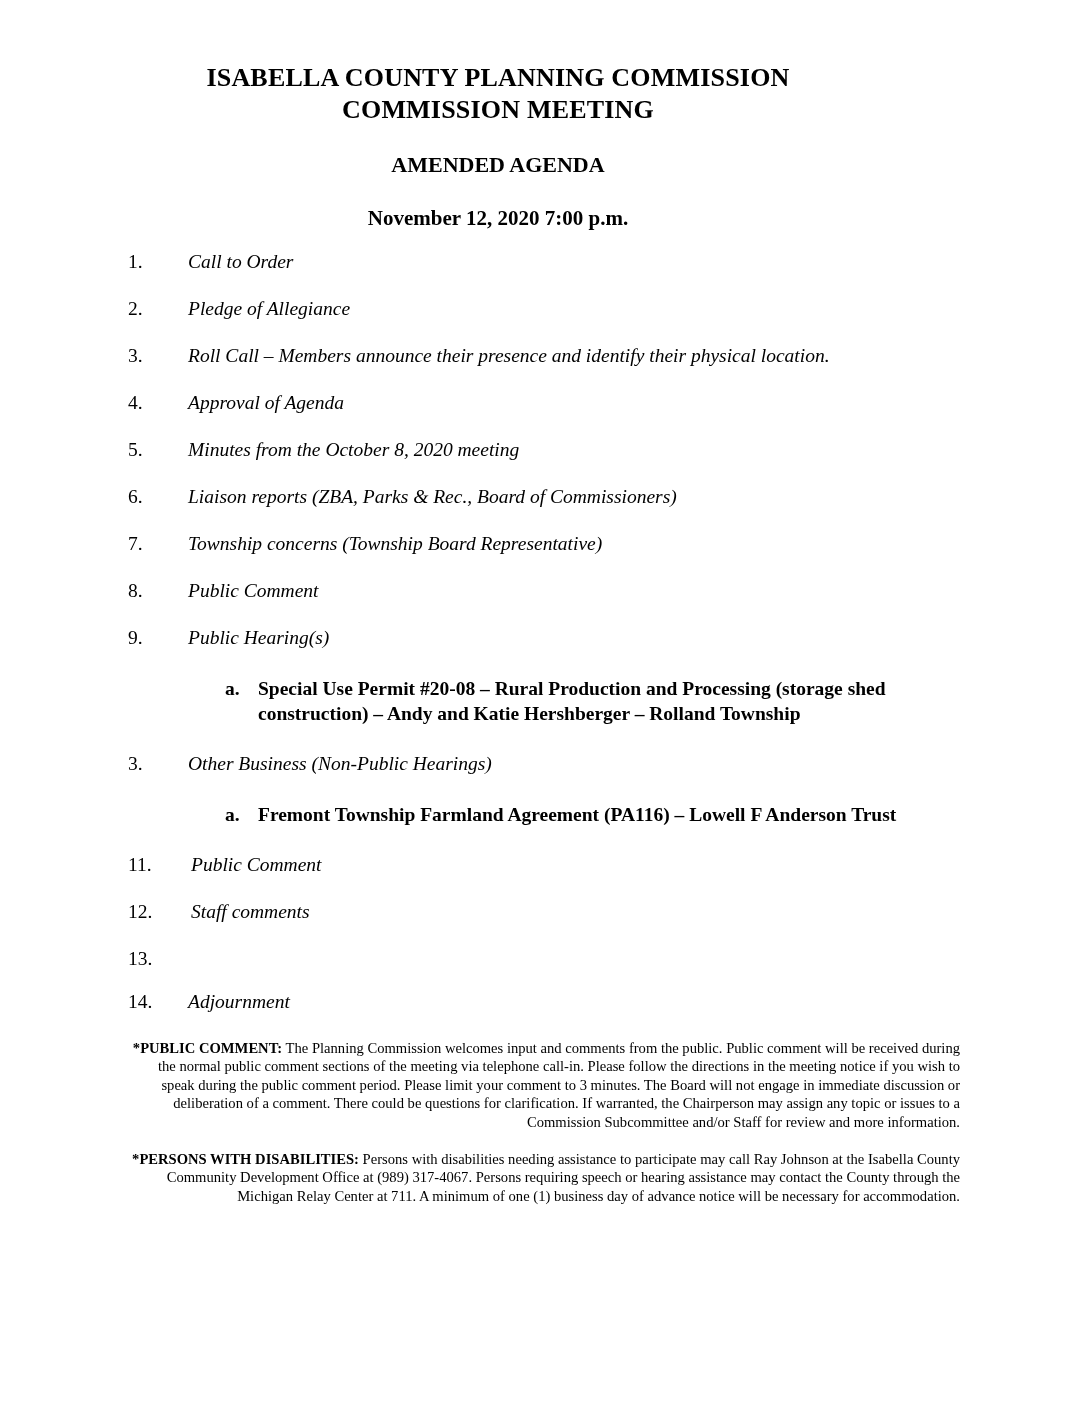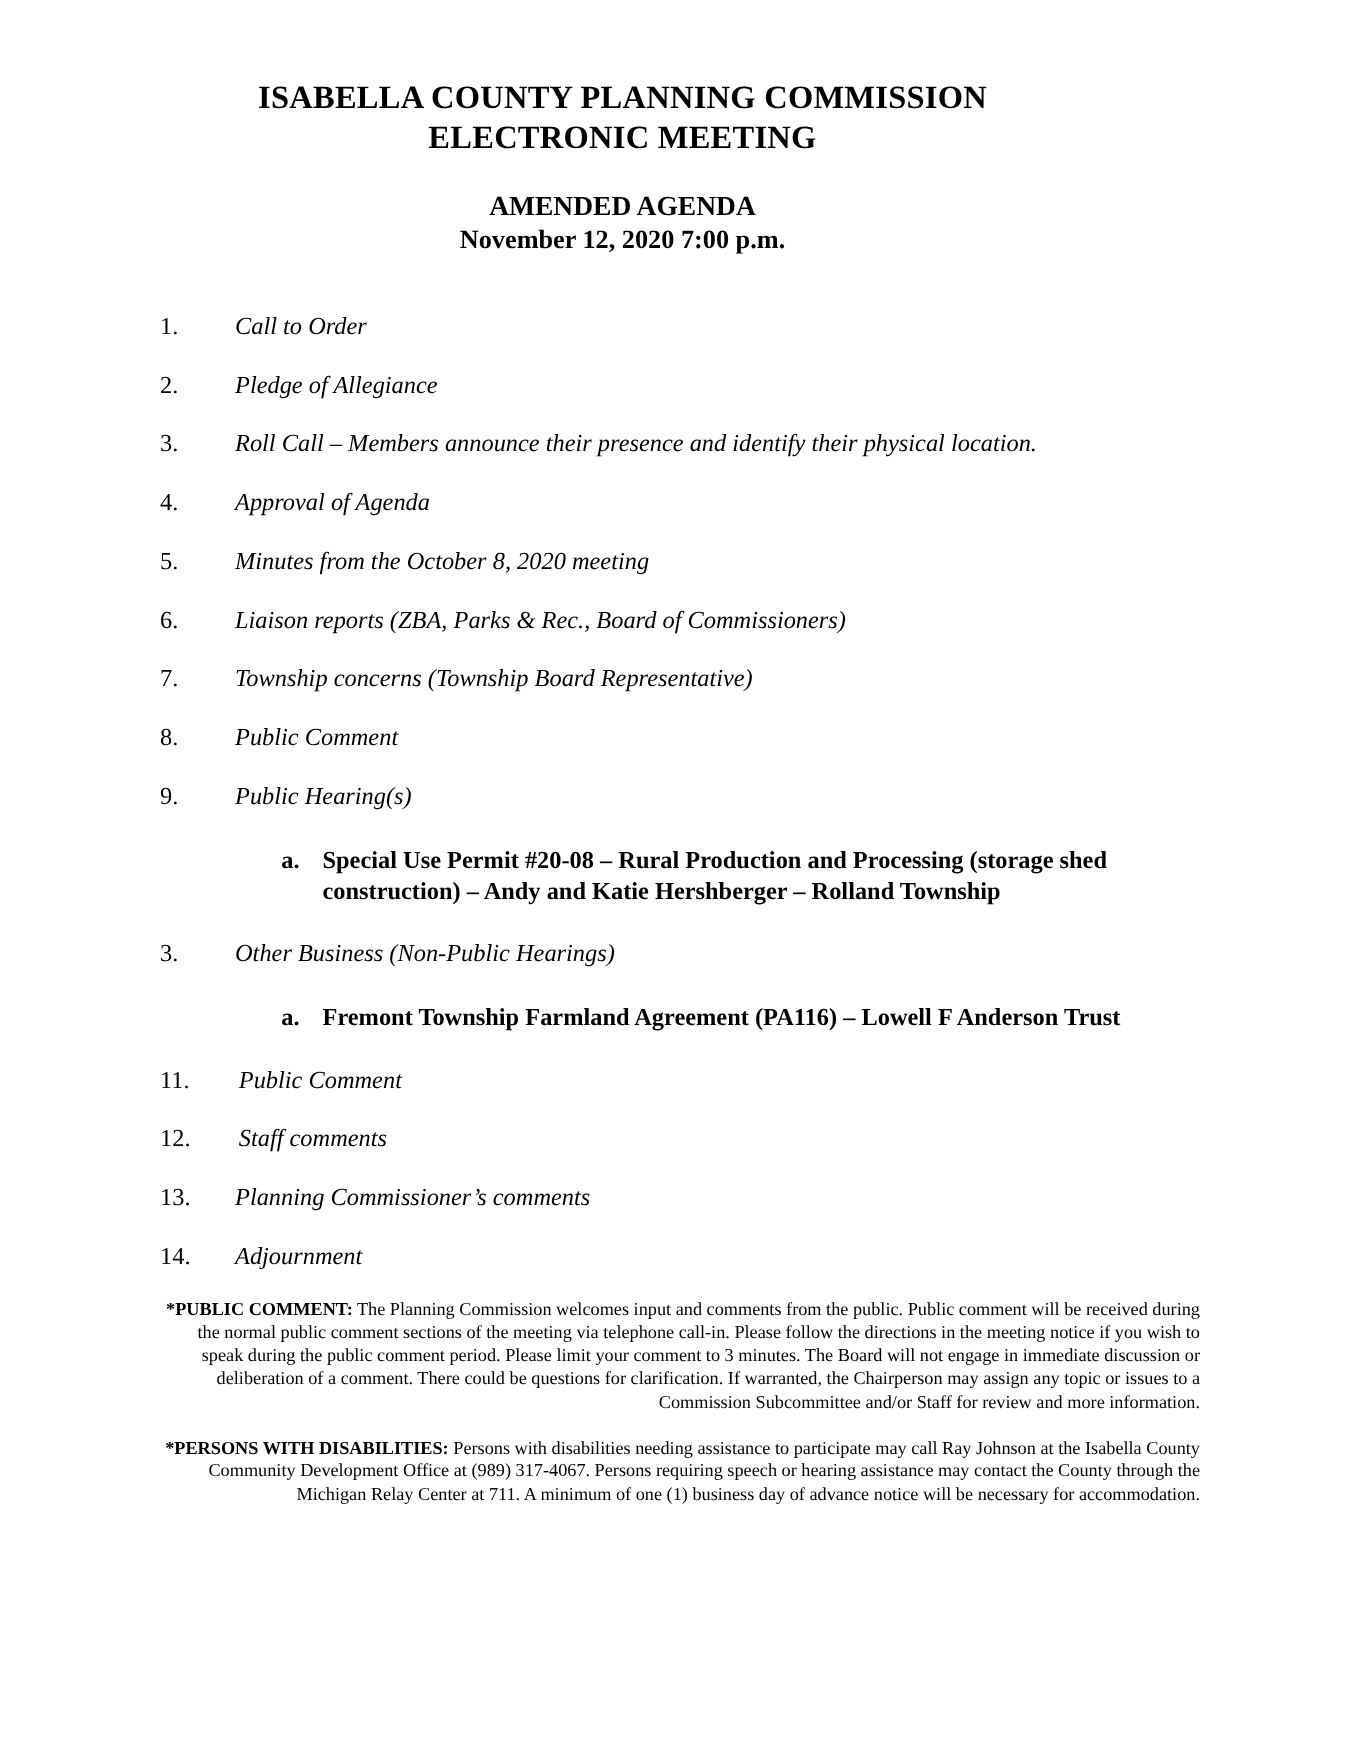--- a/index.html
+++ b/index.html
@@ -41,20 +41,21 @@
     letter-spacing: 0.2px;
   }
   .subtitle {
     margin-top: 26px;
     font-size: 22px;
     font-weight: bold;
     line-height: 26px;
     text-align: center;
   }
   .datetime {
+    margin-top: 27px;
     font-size: 21px;
     font-weight: bold;
     line-height: 26px;
   }
 
   
   .agenda {
     position: absolute;
     left: 0;
     top: 250px;
@@ -123,21 +124,21 @@
     font-weight: bold;
   }
 </style>
 </head>
 <body>
 
 <div class="page">
 
   <div class="header">
     <div class="title-line">ISABELLA COUNTY PLANNING COMMISSION</div>
-    <div class="title-line">ELECTRONIC MEETING</div>
+    <div class="title-line">COMMISSION MEETING</div>
     <div class="subtitle">AMENDED AGENDA</div>
     <div class="datetime">November 12, 2020 7:00 p.m.</div>
   </div>
 
   <div class="agenda">
 
     <div class="agenda-item">
       <span class="num">1.</span>
       <span class="txt">Call to Order</span>
     </div>
@@ -202,21 +203,20 @@
       <span class="txt">Public Comment</span>
     </div>
 
     <div class="agenda-item nudge">
       <span class="num">12.</span>
       <span class="txt">Staff comments</span>
     </div>
 
     <div class="agenda-item">
       <span class="num">13.</span>
-      <span class="txt">Planning Commissioner’s comments</span>
     </div>
 
     <div class="agenda-item">
       <span class="num">14.</span>
       <span class="txt">Adjournment</span>
     </div>
 
   </div>
 
   <div class="notes">

